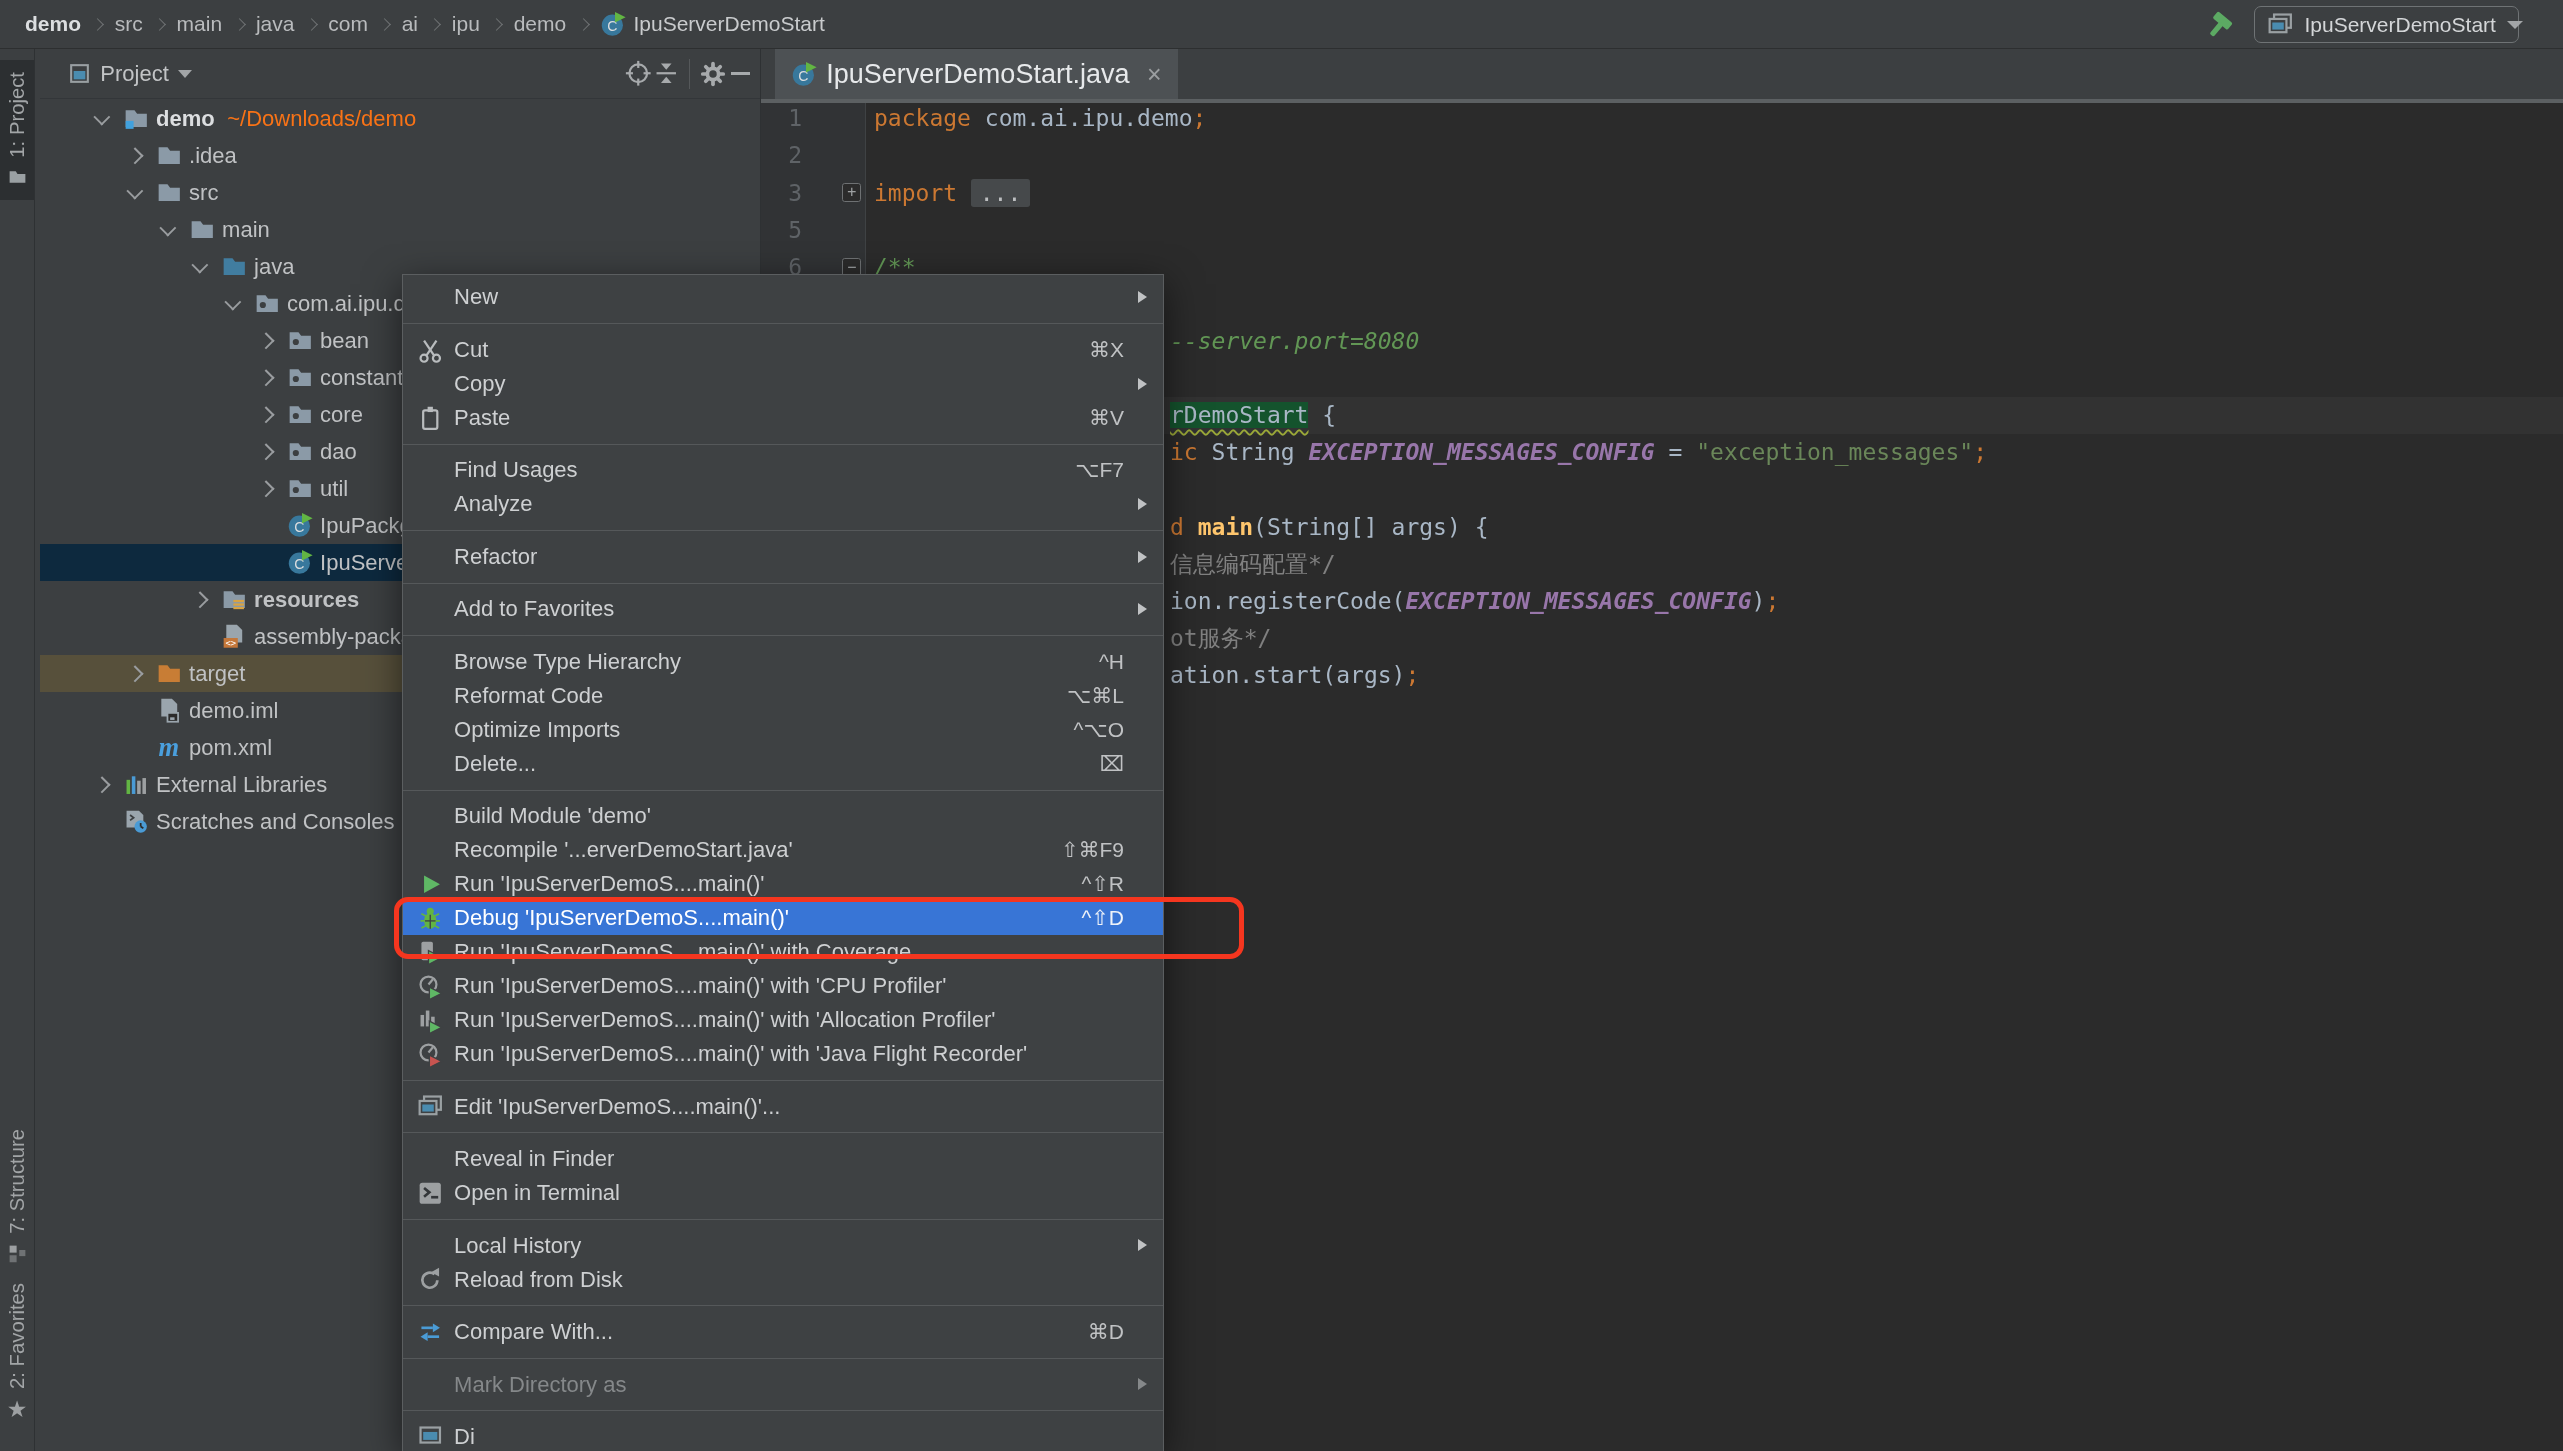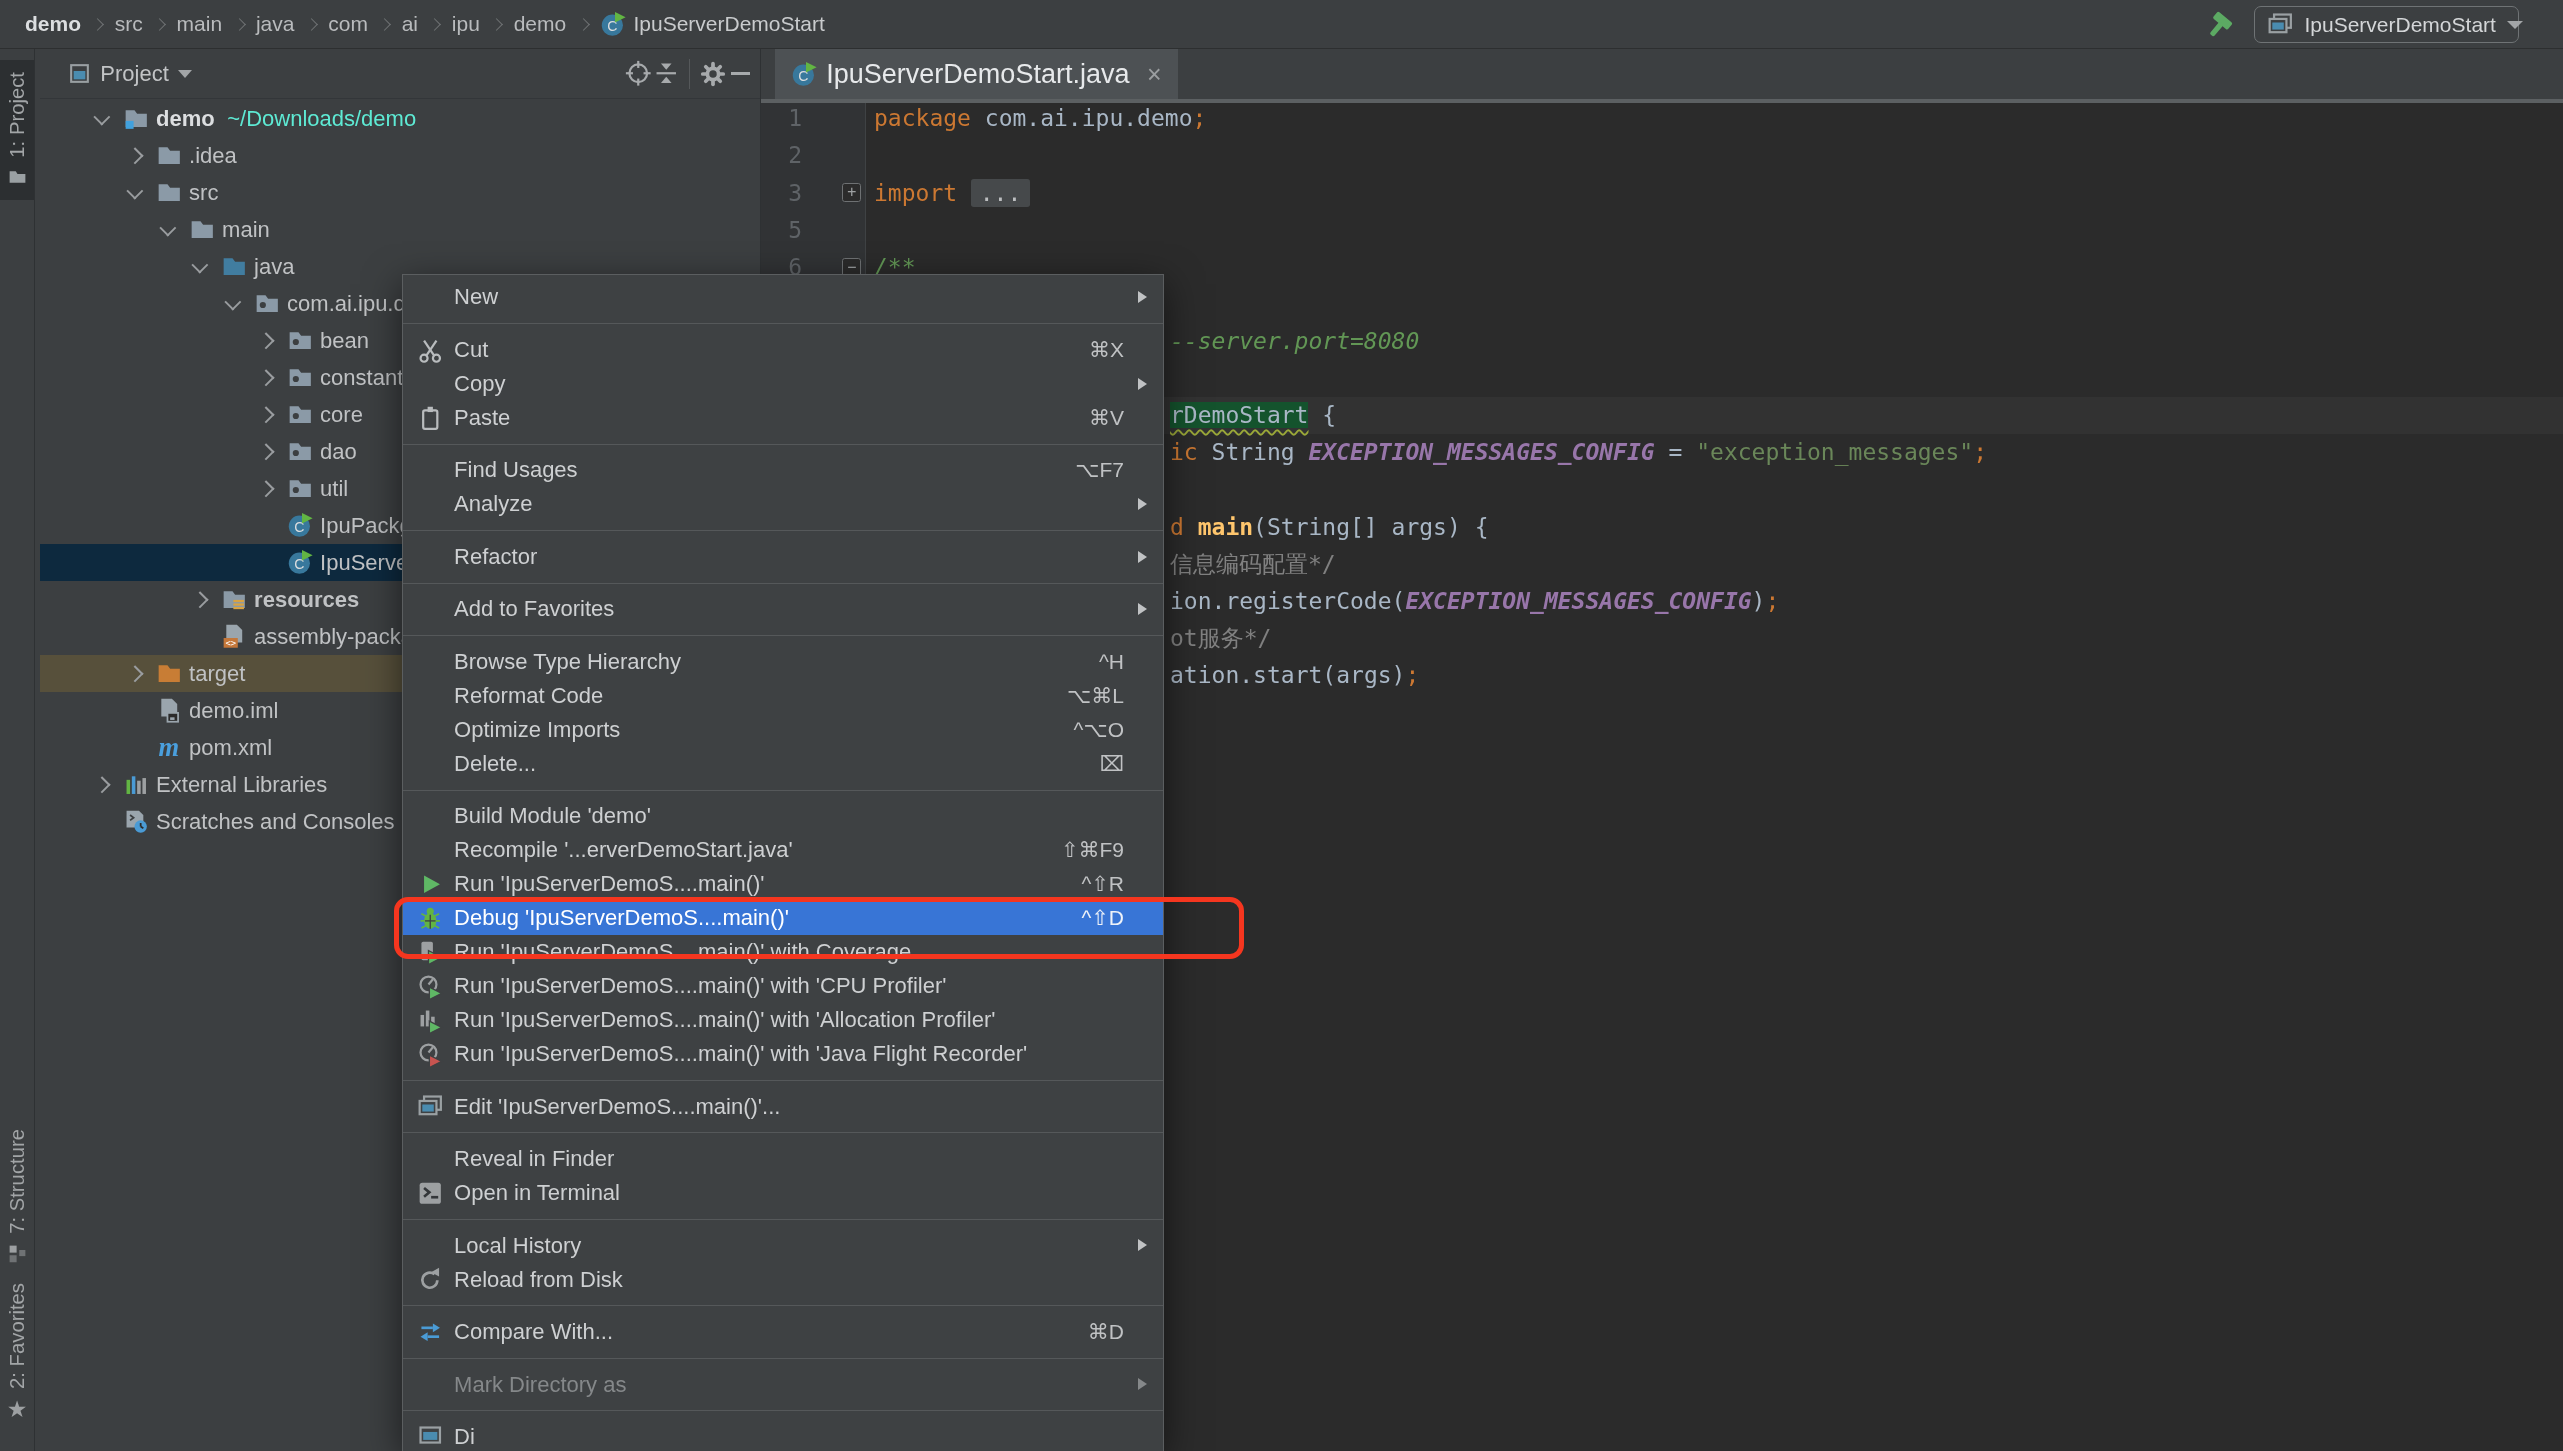--- a/index.html
+++ b/index.html
@@ -34,21 +34,21 @@
          display:flex;align-items:center;padding:0 12.4px 0 26.5px;box-sizing:border-box;}
   #phead .t{font-size:22px;color:#c2c4c6;margin:0 8.8px 0 8.8px;}
   .hico{width:28px;height:28px;display:flex;align-items:center;justify-content:center;cursor:pointer;flex:none;}
   .vline{width:0.9px;height:30px;background:#55585a;margin:0 8.8px;}
   #tree{position:absolute;left:0;top:51px;width:727px;}
   .trow{height:37px;display:flex;align-items:center;font-size:22px;color:#c0c2c4;white-space:nowrap;
         cursor:pointer;box-sizing:border-box;}
   .trow .lab{margin-left:7px;}
   .trow.selected{background:#0d293e;}
   .trow.target-row{background:#57503b;}
-  .tpath{color:#5eead4;margin-left:12.4px;}
+  .tpath{color:#f97316;margin-left:12.4px;}
   .bold{font-weight:bold;color:#dcdee0;}
   .arrow{width:21px;height:21px;margin-right:10.6px;flex:none;display:flex;align-items:center;justify-content:center;}
   .chev{display:inline-block;width:9.7px;height:9.7px;border-right:2.2px solid #9a9da0;border-bottom:2.2px solid #9a9da0;}
   .chev.r{transform:rotate(-45deg);}
   .chev.d{transform:rotate(45deg);margin-top:-3.5px;}
   .ticon{width:26.5px;height:26.5px;flex:none;position:relative;}
   
   #editor{left:760px;top:49px;width:1803px;height:1402px;background:#2b2b2b;border-left:0.9px solid #2e3133;}
   #tabbar{position:absolute;left:0;top:0;width:1803px;height:50px;background:#3c3f41;}
   #tabline{position:absolute;left:0;top:50px;width:1803px;height:3.5px;background:#5c6062;}

